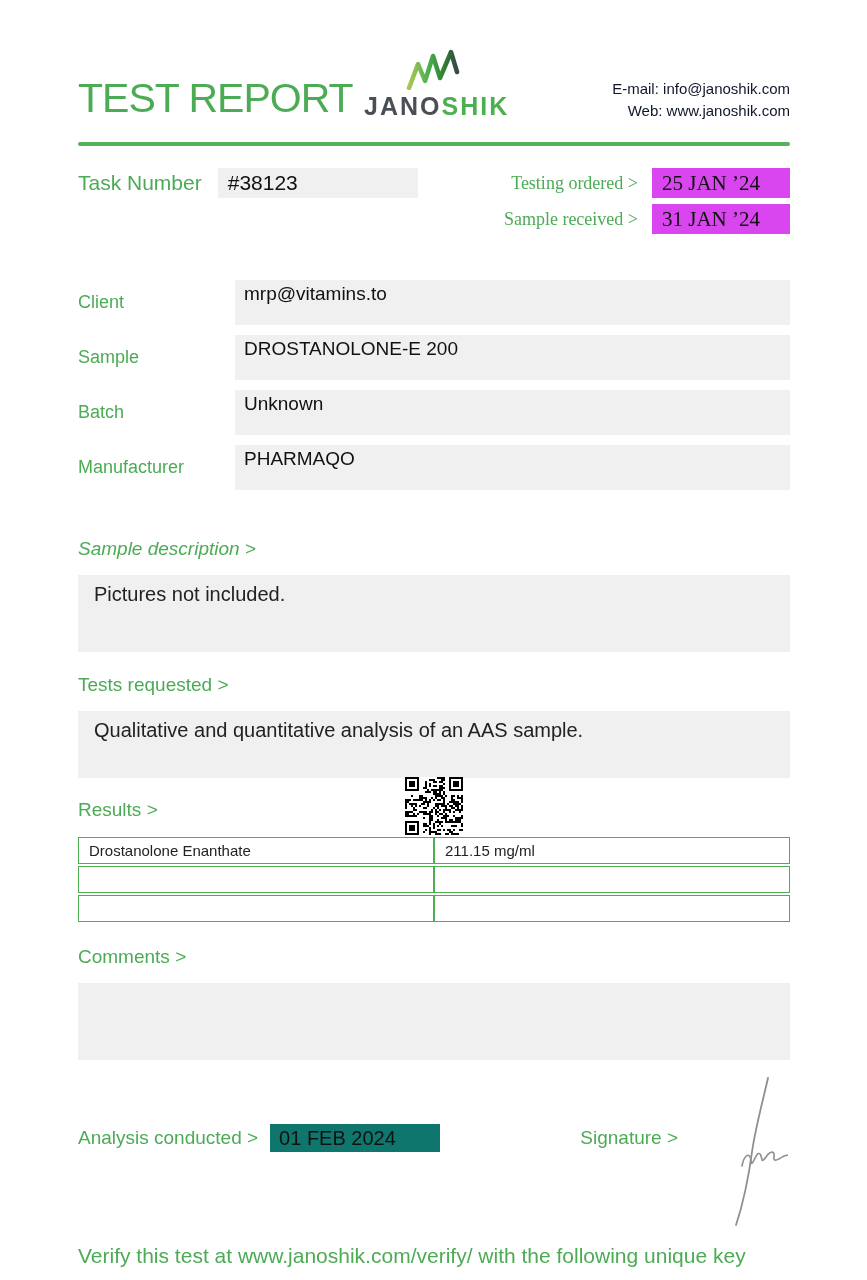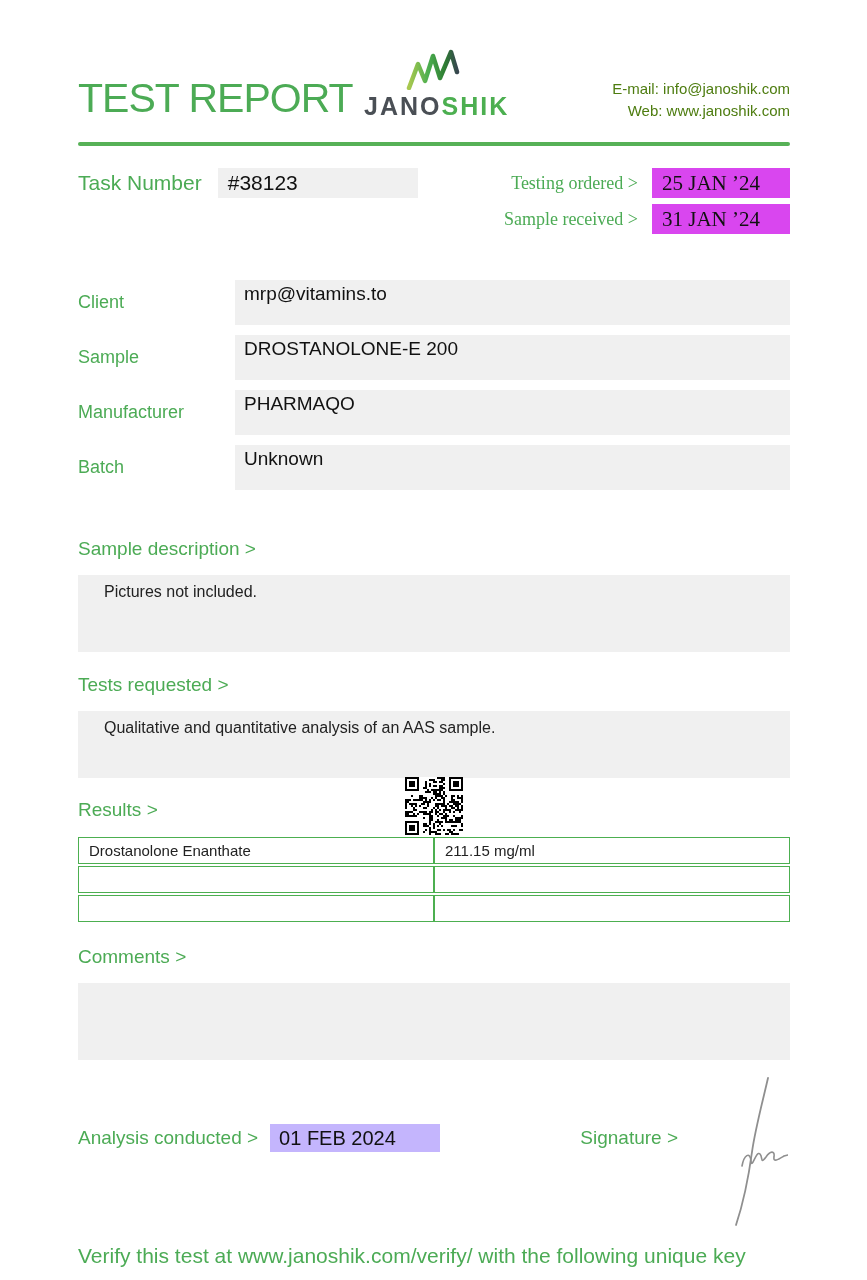--- a/index.html
+++ b/index.html
@@ -12,21 +12,21 @@
 
   
   .header { display:flex; padding-top:48px; align-items:flex-start; }
   .title-col { flex:1; }
   .page-title { font-size:41px; font-weight:400; letter-spacing:-1px; color:#4cab55; margin-top:28px; line-height:1.1; white-space:nowrap; }
   .logo-col { width:140px; text-align:center; flex:0 0 auto; }
   .logo-icon { display:block; margin:0 auto 2px auto; }
   .logo-text { font-size:25px; font-weight:700; letter-spacing:2px; white-space:nowrap; }
   .logo-jano { color:#4a4f55; }
   .logo-shik { color:#4caf50; }
-  .contact-col { flex:1; text-align:right; margin-top:30px; font-size:15px; color:#4d7c0f; line-height:22px; }
+  .contact-col { flex:1; text-align:right; margin-top:30px; font-size:15px; color:#0f172a; line-height:22px; }
 
   .rule { height:4px; background:#57b157; border-radius:2px; margin-top:20px; }
 
   
   .task-section { margin-top:22px; display:flex; justify-content:space-between; align-items:flex-start; }
   .task-left { display:flex; align-items:center; }
   .task-label { font-size:21px; color:#4cab55; margin-right:16px; white-space:nowrap; }
   .task-value { width:200px; height:30px; background:#f0f0f0; font-size:21px; line-height:30px; padding-left:10px; color:#111; }
   .task-right { display:flex; flex-direction:column; gap:6px;font-family:Liberation Serif, serif; }
   .task-date-line { display:flex; align-items:center; justify-content:flex-end; }
@@ -34,40 +34,40 @@
   .date-value { width:138px; height:30px; background:#d946ef; font-size:21px; line-height:30px; padding-left:10px; color:#111; white-space:nowrap; }
 
   
   .details { margin-top:46px; }
   .detail-row { display:flex; align-items:center; margin-bottom:10px; }
   .detail-label { width:157px; font-size:18px; color:#4cab55; flex:0 0 auto; }
   .detail-value { flex:1; height:45px; line-height:27px; background:#f0f0f0; font-size:19px; padding-left:9px; color:#111; }
 
   
   .section-heading { font-size:19px; color:#4cab55; }
-  .gray-box { background:#f0f0f0; padding:8px 26px; font-size:16px; color:#222; }
-  .desc-heading { margin-top:48px; }
+  .gray-box { background:#f0f0f0; padding:8px 16px; font-size:20px; color:#222; }
+  .desc-heading { margin-top:48px;font-style:italic; }
   .desc-box { margin-top:15px; height:77px; }
   .tests-heading { margin-top:22px; }
   .tests-box { margin-top:15px; height:67px; }
 
   
   .results-section { margin-top:21px; position:relative; }
   .qr { position:absolute; left:50%; transform:translateX(-50%); top:-22px; }
   .results-table { width:100%; border-collapse:separate; border-spacing:0 2px; margin-top:14px; }
   .results-table td { border:1px solid #4caf50; height:27px; font-size:15px; padding:2px 10px; background:#fff; color:#222; }
   .results-table td.c0 { width:50%; }
 
   .comments-heading { margin-top:22px; }
   .comments-box { margin-top:15px; height:77px; }
 
   
   .footer-row { margin-top:64px; display:flex; align-items:center; position:relative; }
   .analysis-label { font-size:19px; color:#4cab55; white-space:nowrap; }
-  .analysis-value { width:170px; height:28px; background:#c4b5fd; font-size:20px; line-height:28px; padding-left:9px; margin-left:12px; color:#111; white-space:nowrap; }
+  .analysis-value { width:170px; height:28px; background:#0f766e; font-size:20px; line-height:28px; padding-left:9px; margin-left:12px; color:#111; white-space:nowrap; }
   .signature-label { font-size:19px; color:#4cab55; margin-left:auto; margin-right:112px; white-space:nowrap; }
   .signature-svg { position:absolute; right:2px; top:-50px; }
 
   .verify-line { margin-top:92px; font-size:21px; color:#4cab55; white-space:nowrap; }
   .key-bar { margin-top:14px; height:34px; background:#ececec; text-align:center; line-height:34px; font-size:15px; color:#222; }
 </style>
 </head>
 <body>
 
 <div class="page">
@@ -120,26 +120,26 @@
   <div class="details">
     <div class="detail-row">
       <span class="detail-label">Client</span>
       <span class="detail-value">mrp@vitamins.to</span>
     </div>
     <div class="detail-row">
       <span class="detail-label">Sample</span>
       <span class="detail-value">DROSTANOLONE-E 200</span>
     </div>
     <div class="detail-row">
+      <span class="detail-label">Batch</span>
+      <span class="detail-value">Unknown</span>
+    </div>
+    <div class="detail-row">
       <span class="detail-label">Manufacturer</span>
       <span class="detail-value">PHARMAQO</span>
-    </div>
-    <div class="detail-row">
-      <span class="detail-label">Batch</span>
-      <span class="detail-value">Unknown</span>
     </div>
   </div>
 
   <div class="section-heading desc-heading">Sample description &gt;</div>
   <div class="gray-box desc-box">Pictures not included.</div>
 
   <div class="section-heading tests-heading">Tests requested &gt;</div>
   <div class="gray-box tests-box">Qualitative and quantitative analysis of an AAS sample.</div>
 
   <div class="results-section">

